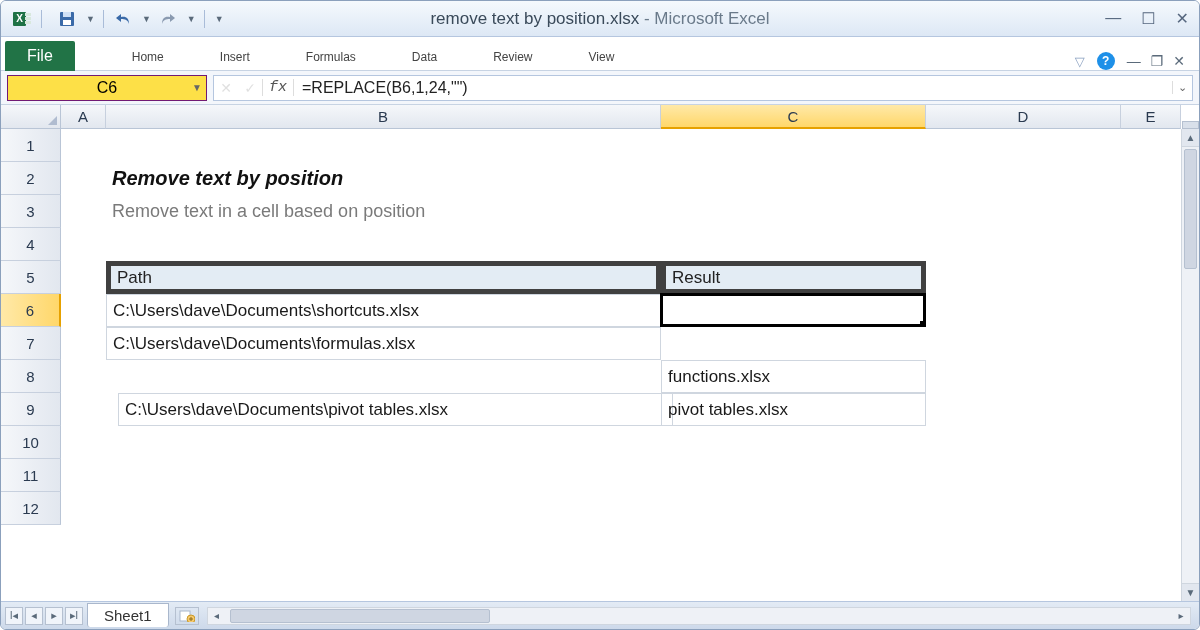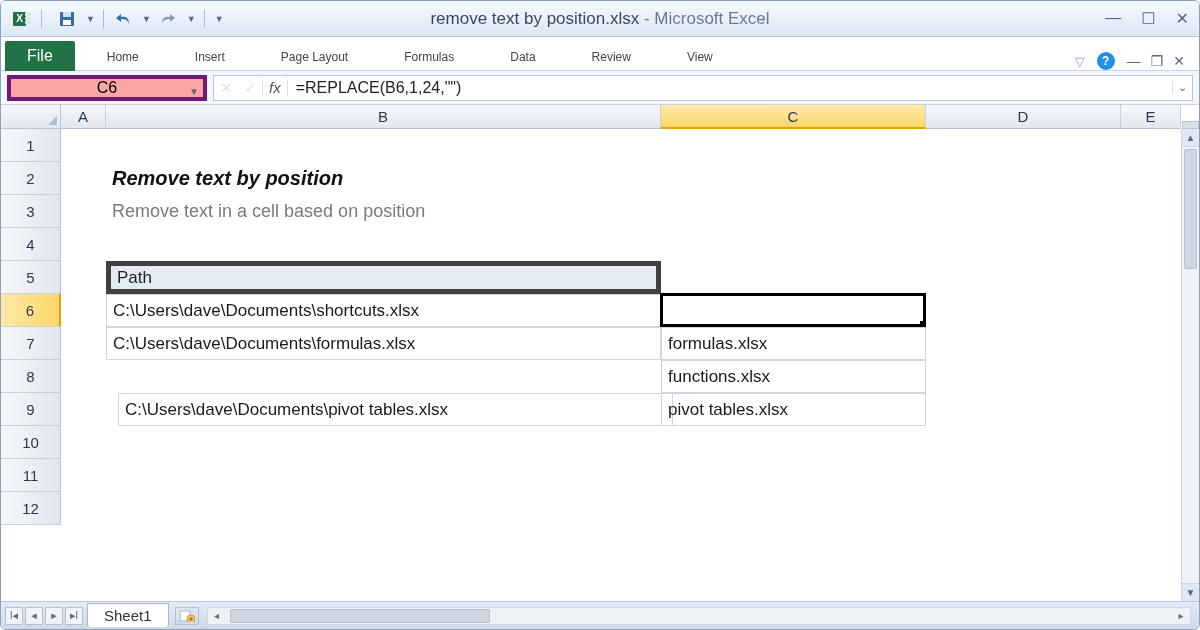--- a/index.html
+++ b/index.html
@@ -10,31 +10,31 @@
 .excel-icon{width:22px;height:22px;display:inline-flex;align-items:center;justify-content:center}
 .qat{display:flex;align-items:center;gap:6px;margin-left:6px}
 .qat-btn{width:22px;height:22px;display:flex;align-items:center;justify-content:center;color:#3a5a8a}
 .qat-sep{width:1px;height:18px;background:#a9bcd8;margin:0 2px}
 .title{position:absolute;left:50%;transform:translateX(-50%);font-size:17px;color:#4a5a6a}
 .title .fn{color:#3a4a5a}
 .title .app{color:#6a7a8a}
 .win-btns{margin-left:auto;display:flex;gap:20px;color:#56677f}
 .win-btns span{font-size:16px;cursor:pointer}
 .ribbon-tabs{height:34px;background:#fff;display:flex;align-items:flex-end;padding:0 4px;border-bottom:1px solid #c7d3e3;position:relative}
-.file-tab{background:#217346;color:#fff;padding:6px 22px;font-size:16px;border-radius:2px 2px 0 0;margin-right:4px;margin-bottom:-1px;cursor:pointer}
+.file-tab{background:#217346;color:#fff;padding:6px 22px;font-size:16px;border-radius:2px 2px 0 0;margin-right:29px;margin-bottom:-1px;cursor:pointer}
 .rtab{padding:6px 12px;font-size:12px;color:#444;margin:0 16px;cursor:pointer}
 .ribbon-right{margin-left:auto;display:flex;align-items:center;gap:12px;padding-right:10px}
 .help-icon{width:18px;height:18px;border-radius:50%;background:#1e90e8;color:#fff;display:flex;align-items:center;justify-content:center;font-size:12px;font-weight:bold}
 .small-win-ctrl{display:flex;gap:10px;color:#5a6a7a;font-size:14px}
 .formula-bar{height:34px;background:#f3f6fb;border-bottom:1px solid #c7d3e3;display:flex;align-items:center;padding:4px 6px;gap:6px}
-.name-box{width:200px;height:26px;background:#fca5a5;border:4px solid #701a75;display:flex;align-items:flex-end;justify-content:center;font-size:16px;position:relative}
+.name-box{width:200px;height:26px;background:#fde047;border:1px solid #701a75;display:flex;align-items:center;justify-content:center;font-size:16px;position:relative}
 .name-box .dd{position:absolute;right:4px;font-size:10px;color:#666}
 .fx-area{flex:1;display:flex;align-items:center;height:26px;background:#fff;border:1px solid #b5c6df;position:relative}
 .fx-cancel,.fx-accept{width:24px;text-align:center;color:#999;font-size:14px}
-.fx-label{font-style:italic;font-family:Liberation Sans, sans-serif;color:#555;padding:0 6px;font-size:15px;border-left:1px solid #ddd;border-right:1px solid #ddd}
+.fx-label{font-style:italic;font-family:Liberation Mono, monospace;color:#555;padding:0 6px;font-size:15px;border-left:1px solid #ddd;border-right:1px solid #ddd}
 .fx-input{flex:1;padding:0 8px;font-size:16px;color:#222}
 .fx-expand{width:20px;text-align:center;color:#666;border-left:1px solid #ddd;font-size:11px}
 .grid-area{flex:1;display:flex;overflow:hidden;position:relative}
 .corner{width:60px;height:24px;background:linear-gradient(#f5f7fa,#e2e7ef);border-right:1px solid #b9c5d6;border-bottom:1px solid #b9c5d6;position:absolute;top:0;left:0;z-index:3}
 .corner::after{content:"";position:absolute;right:3px;bottom:3px;width:0;height:0;border-left:9px solid transparent;border-bottom:9px solid #b0bcd0}
 .col-headers{position:absolute;top:0;left:60px;right:18px;height:24px;display:flex;z-index:2}
 .col-h{background:linear-gradient(#f5f7fa,#e2e7ef);border-right:1px solid #c7d0de;border-bottom:1px solid #b9c5d6;display:flex;align-items:center;justify-content:center;font-size:15px;color:#2a3a50}
 .col-h.sel{background:linear-gradient(#ffe9a8,#ffd76a);border-bottom:2px solid #e6a100}
 .row-headers{position:absolute;top:24px;left:0;width:60px;bottom:0;z-index:2}
 .row-h{height:33px;background:linear-gradient(90deg,#f5f7fa,#e2e7ef);border-right:1px solid #b9c5d6;border-bottom:1px solid #c7d0de;display:flex;align-items:center;justify-content:center;font-size:15px;color:#2a3a50}
@@ -113,21 +113,20 @@
       <span>―</span>
       <span>☐</span>
       <span>✕</span>
     </div>
   </div>
 
   <div class="ribbon-tabs">
     <div class="file-tab">File</div>
     <div class="rtab">Home</div>
     <div class="rtab">Insert</div>
-    <div class="rtab">Page Layout</div>
     <div class="rtab">Formulas</div>
     <div class="rtab">Data</div>
     <div class="rtab">Review</div>
     <div class="rtab">View</div>
     <div class="ribbon-right">
       <span style="color:#8aa0c0">▽</span>
       <span class="help-icon">?</span>
       <div class="small-win-ctrl">
         <span>―</span>
         <span>❐</span>
@@ -173,23 +172,23 @@
         <div class="row-h">11</div>
         <div class="row-h">12</div>
       </div>
     <div class="cells" id="cells">
       <div class="sel-cell" id="selBox" style="left: 599px; top: 164px; width: 266px; height: 34px;">
           <div class="sel-handle"></div>
         </div>
     <div class="cell b2" style="left: 45px; top: 33px; width: 555px; height: 33px; font-style: italic;">Remove text by position</div>
         <div class="cell b3" style="left: 45px; top: 66px; width: 555px; height: 33px;">Remove text in a cell based on position</div>
         <div class="cell hdr-cell" style="left: 45px; top: 132px; width: 555px; height: 33px;">Path</div>
+        <div class="cell hdr-cell" style="left: 600px; top: 132px; width: 265px; height: 33px;">Result</div>
         <div class="cell data-border" style="left: 45px; top: 165px; width: 555px; height: 33px;">C:\Users\dave\Documents\shortcuts.xlsx</div>
         <div class="cell data-border" style="left: 45px; top: 198px; width: 555px; height: 33px;">C:\Users\dave\Documents\formulas.xlsx</div>
-        <div class="cell data-border" style="left: 600px; top: 198px; width: 265px; height: 33px;">formulas.xlsx</div>
         <div class="cell data-border" style="left: 600px; top: 231px; width: 265px; height: 33px;">functions.xlsx</div>
         <div class="cell data-border" style="left: 45px; top: 264px; width: 555px; height: 33px; margin-left: 12px;">C:\Users\dave\Documents\pivot tables.xlsx</div>
         <div class="cell data-border" style="left: 600px; top: 264px; width: 265px; height: 33px;">pivot tables.xlsx</div>
       </div>
     <div class="vscroll">
       <div class="split"></div>
       <div class="arrow">▲</div>
       <div class="thumb"></div>
       <div class="arrow dn">▼</div>
     </div>

